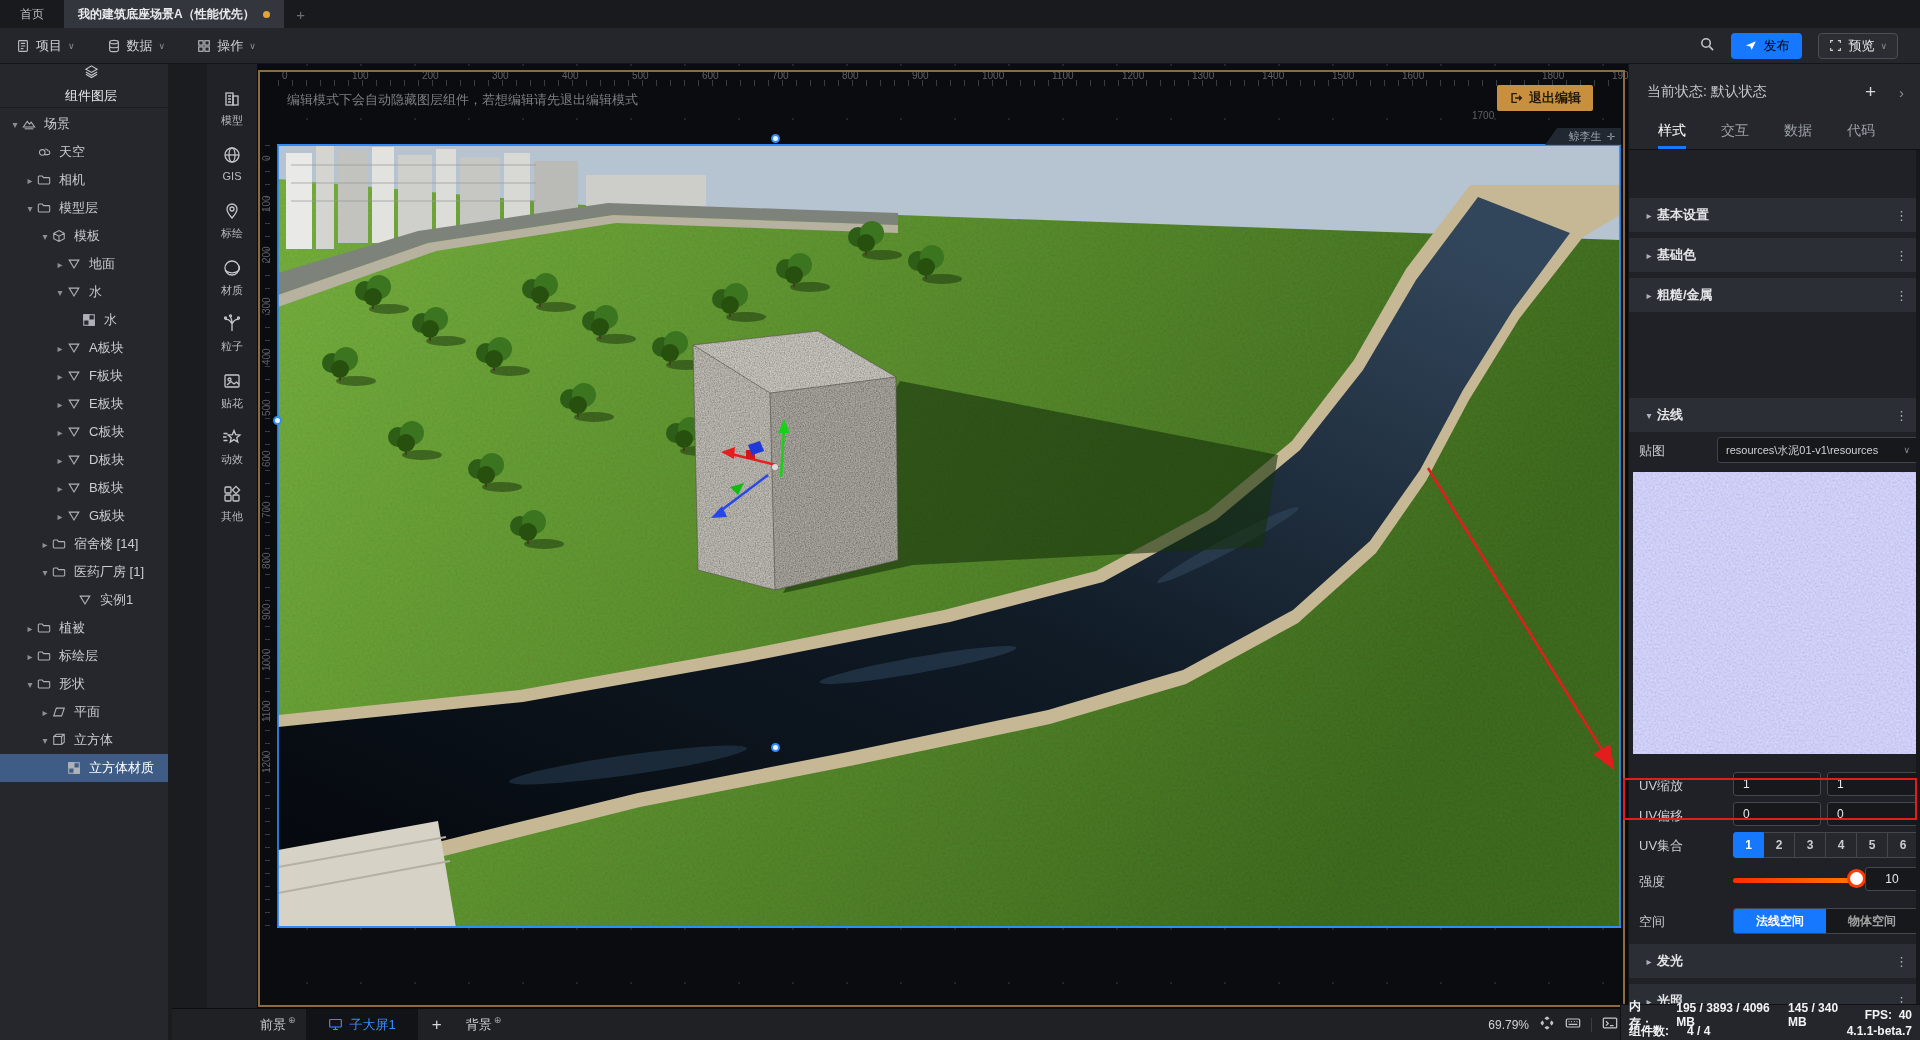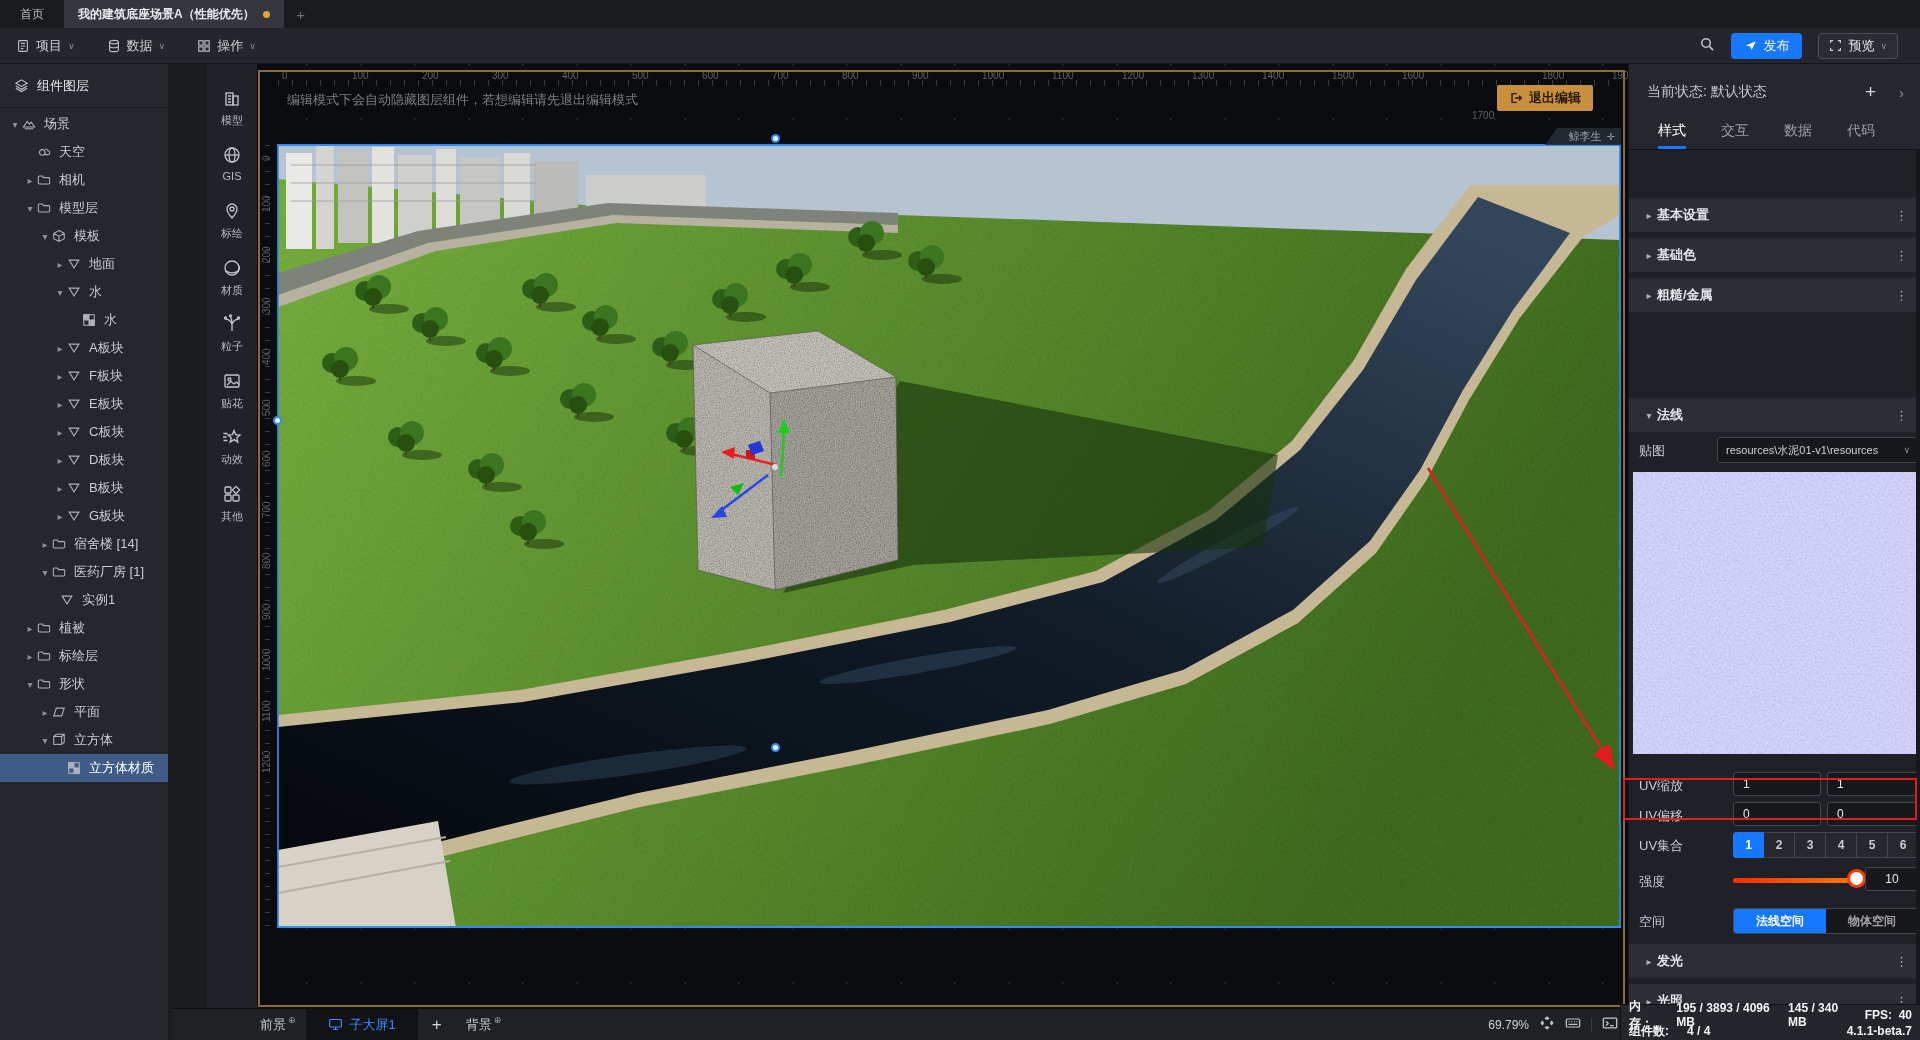--- a/index.html
+++ b/index.html
@@ -14,28 +14,28 @@
   .tab-dot { width:7px; height:7px; border-radius:50%; background:#e2a23c; }
   .tab-add { width:34px; display:flex; align-items:center; justify-content:center; color:#6b6e73; font-size:15px; }
 
   
   .menubar { position:absolute; left:0; top:28px; width:1920px; height:36px; background:#24262b; border-bottom:1px solid #141518; display:flex; align-items:center; }
   .menu-item { display:flex; align-items:center; gap:6px; padding:0 16px; height:100%; font-size:13px; color:#d0d2d6; }
   .menu-item svg { width:14px; height:14px; stroke:#b9bcc2; fill:none; stroke-width:1.3; }
   .caret { font-size:9px; color:#8b8e93; }
   .menubar-right { margin-left:auto; display:flex; align-items:center; gap:16px; padding-right:22px; }
   .icon-search svg { width:16px; height:16px; stroke:#c3c6cc; fill:none; stroke-width:1.6; }
-  .btn-publish { height:26px; background:#1677ff; border-radius:4px; color:#fef9c3; font-size:13px; display:flex; align-items:center; gap:6px; padding:0 13px; }
+  .btn-publish { height:26px; background:#1677ff; border-radius:4px; color:#000000; font-size:13px; display:flex; align-items:center; gap:6px; padding:0 13px; }
   .btn-publish svg { width:13px; height:13px; }
   .btn-preview { height:26px; background:#2b2d33; border:1px solid #4a4e57; border-radius:4px; color:#e3e5e8; font-size:13px; display:flex; align-items:center; gap:6px; padding:0 10px; }
   .btn-preview svg { width:13px; height:13px; stroke:#d0d2d6; fill:none; stroke-width:1.4; }
 
   
   .left-panel { position:absolute; left:0; top:64px; width:168px; height:976px; background:#25272d; }
-  .lp-header { height:44px; display:flex; align-items:center; gap:8px; padding-left:14px; font-size:13px; color:#e6e8eb; border-bottom:1px solid #1b1d21; }
+  .lp-header { height:44px; display:flex; align-items:center; gap:8px; padding-left:14px; font-size:13px; color:#e6e8eb; border-bottom:1px solid #1b1d21;flex-direction:column; }
   .lp-header svg { width:15px; height:15px; stroke:#c3c6cc; fill:none; stroke-width:1.2; }
   .tree { position:absolute; left:0; top:44px; right:0; bottom:0; overflow:hidden; padding-top:2px; }
   .tree-row { height:28px; display:flex; align-items:center; font-size:13px; color:#c9ccd1; white-space:nowrap; }
   .tree-row.sel { background:#3e5c86; color:#fff; }
   .tw { width:14px; font-size:10px; color:#8b8e93; flex:none; text-align:center; }
   .ti { width:18px; flex:none; color:#aeb2b8; display:flex; align-items:center; }
   .ti svg { width:14px; height:14px; }
   .tl { padding-left:4px; overflow:hidden; text-overflow:ellipsis; }
 
   .gutter { position:absolute; left:168px; top:64px; width:39px; height:976px; background:#1b1c20; }
@@ -340,21 +340,21 @@
         </div>
         <div class="tree-row" style="padding-left: 38px;">
           <span class="tw">▾</span>
           <span class="ti">
             <svg viewBox="0 0 16 16" style="stroke:currentColor;fill:none;stroke-width:1.2">
               <path d="M1.5 4.5 a1 1 0 0 1 1 -1 H6 l1.5 1.8 H13.5 a1 1 0 0 1 1 1 V11.5 a1 1 0 0 1 -1 1 H2.5 a1 1 0 0 1 -1 -1 Z"></path>
             </svg>
           </span>
           <span class="tl">医药厂房 [1]</span>
         </div>
-        <div class="tree-row" style="padding-left: 46px;">
+        <div class="tree-row" style="padding-left: 64px;">
           <span class="tw"></span>
           <span class="ti">
             <svg viewBox="0 0 16 16" style="stroke:currentColor;fill:none;stroke-width:1.2">
               <path d="M2.5 3.5 H13.5 L8 12.5 Z" style="stroke-width:1.3"></path>
             </svg>
           </span>
           <span class="tl">实例1</span>
         </div>
         <div class="tree-row" style="padding-left: 23px;">
           <span class="tw">▸</span>

